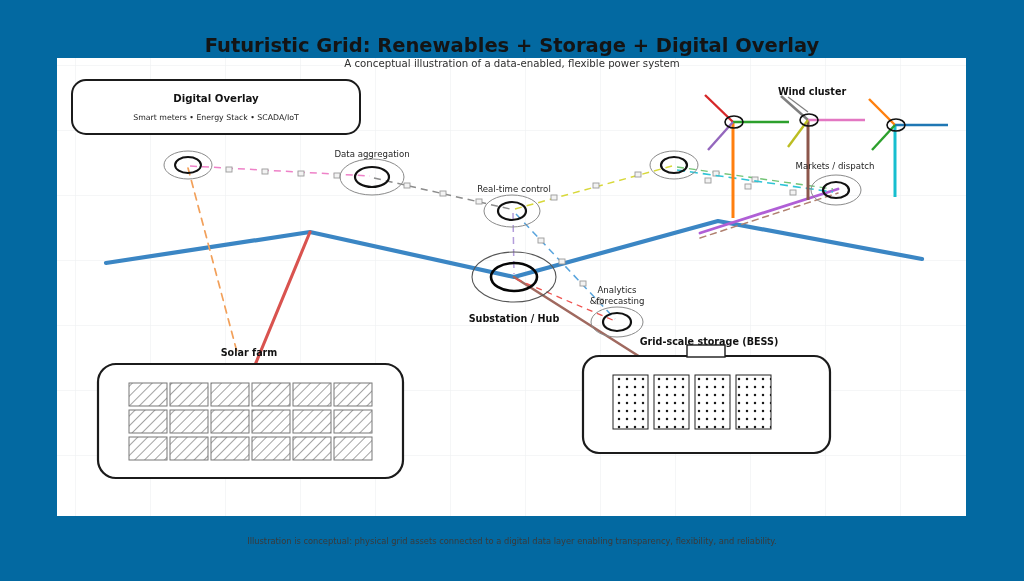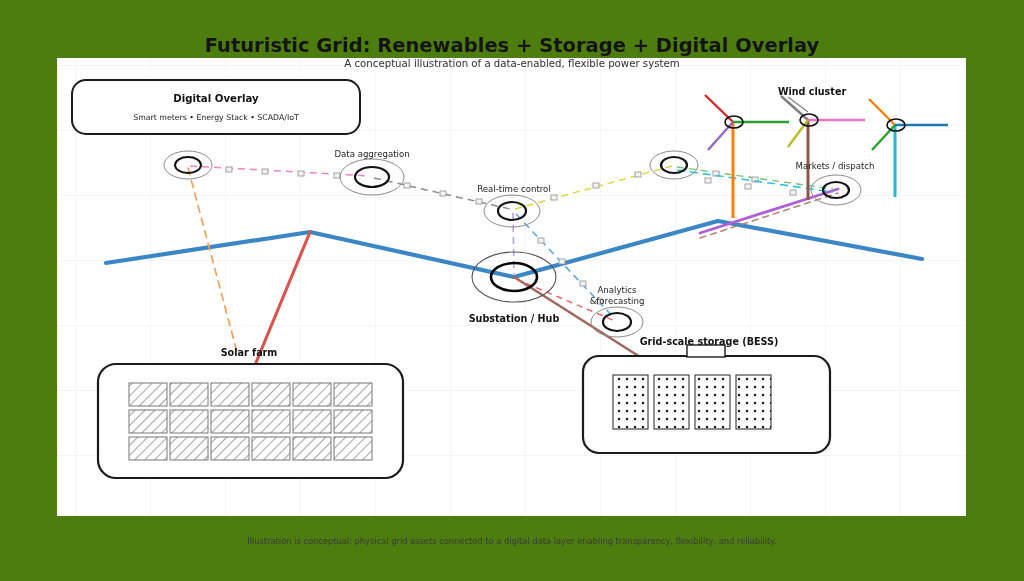--- a/index.html
+++ b/index.html
@@ -1,18 +1,18 @@
 <!DOCTYPE html>
 <html><head>
 <meta charset="utf-8">
 <style>
   html,body{margin:0;padding:0;background:#ffffff;}
   body{width:1024px;height:581px;overflow:hidden;
        font-family:"DejaVu Sans","Liberation Sans",sans-serif;}
-  #stage{position:relative;width:1024px;height:581px;background:#4d7c0f;}
+  #stage{position:relative;width:1024px;height:581px;background:#0369a1;}
   #svgroot{position:absolute;left:0;top:0;width:1024px;height:581px;}
   .ttl{font-weight:bold;font-size:19.5px;fill:#141414;}
   .sub{font-size:10.2px;fill:#2f2f2f;}
   .foot{font-size:8.3px;fill:#3a3a3a;}
   .lbl-b{font-size:9.6px;font-weight:bold;fill:#121212;}
   .lbl-n{font-size:8.6px;fill:#1e1e1e;}
   .box-ttl{font-size:10.2px;font-weight:bold;fill:#121212;}
   .box-sub{font-size:7.8px;fill:#222222;}
 </style>
 </head>

